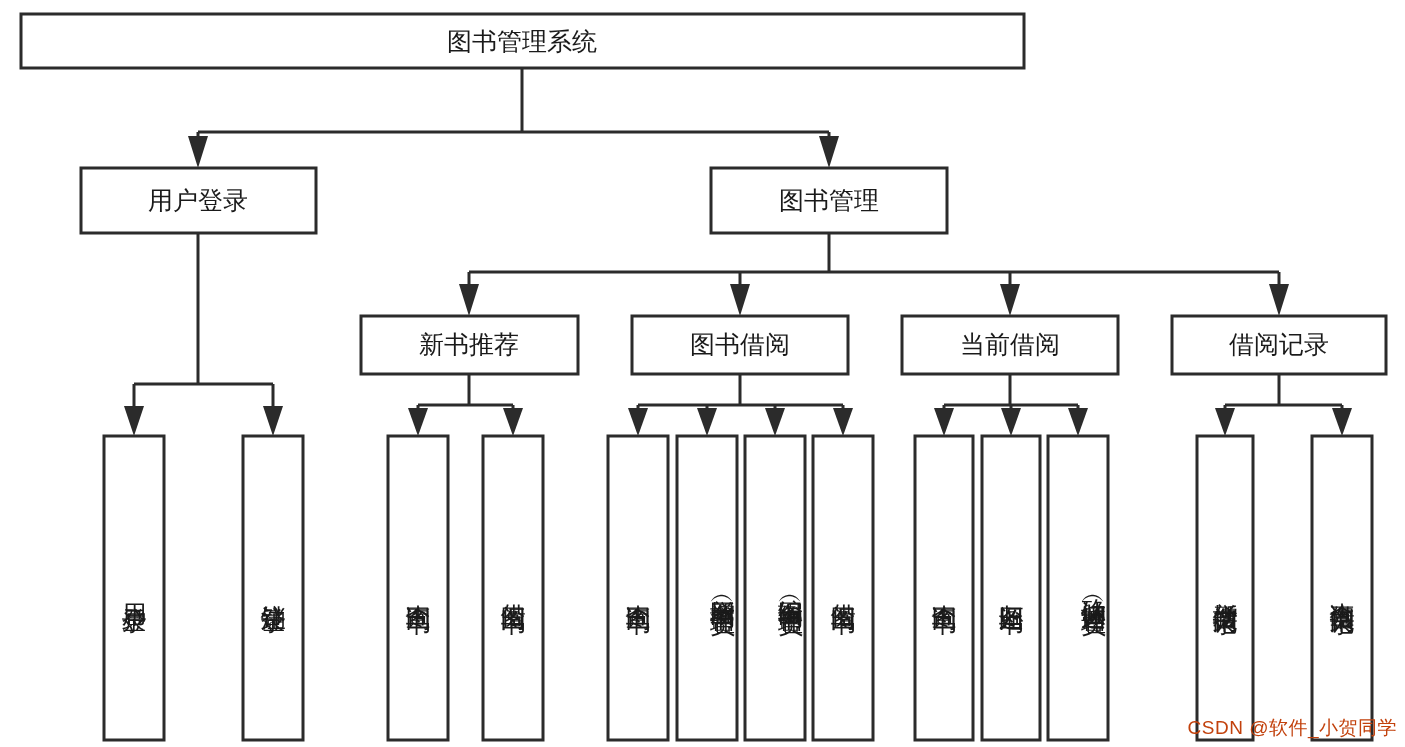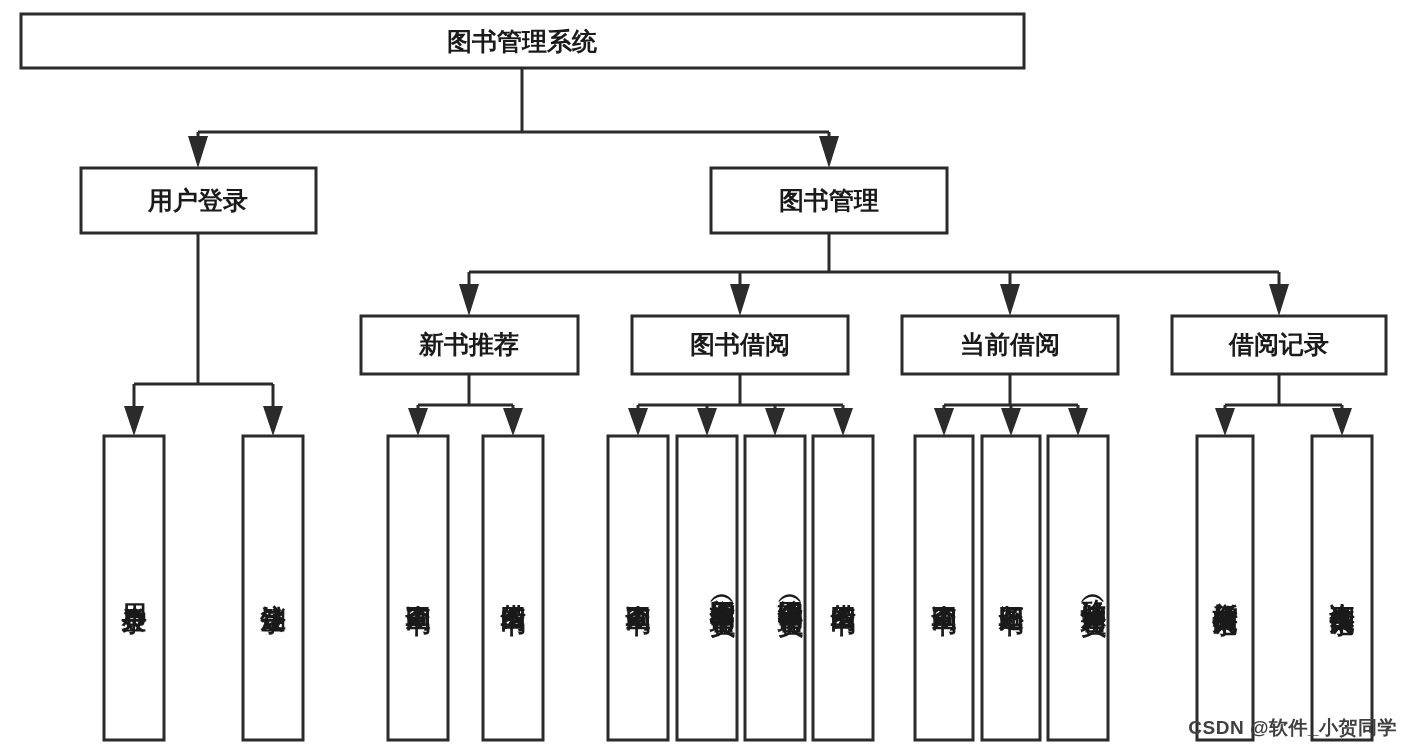--- a/index.html
+++ b/index.html
@@ -12,21 +12,20 @@
     height: 747px;
     font-family: "Liberation Sans", "DejaVu Sans", sans-serif;
     overflow: hidden;
     position: relative;
   }
   #diagram-root {
     position: absolute;
     inset: 0;
     width: 1405px;
     height: 747px;
-    font-weight: bold;
   }
   svg.diagram {
     display: block;
     width: 1405px;
     height: 747px;
   }
   .box-rect {
     fill: #ffffff;
     stroke: #2b2b2b;
     stroke-width: 3;
@@ -62,21 +61,21 @@
     text-align: center;
     pointer-events: none;
     white-space: normal;
   }
   #watermark {
     position: absolute;
     right: 8px;
     bottom: 6px;
     font-family: "Liberation Sans", "DejaVu Sans", sans-serif;
     font-size: 19px;
-    color: #404040;
+    color: #c2410c;
     letter-spacing: 0.5px;
     user-select: none;
   }
 </style>
 </head>
 <body>
 
 <div id="diagram-root">
   <svg class="diagram" viewBox="0 0 1405 747" xmlns="http://www.w3.org/2000/svg">
 

